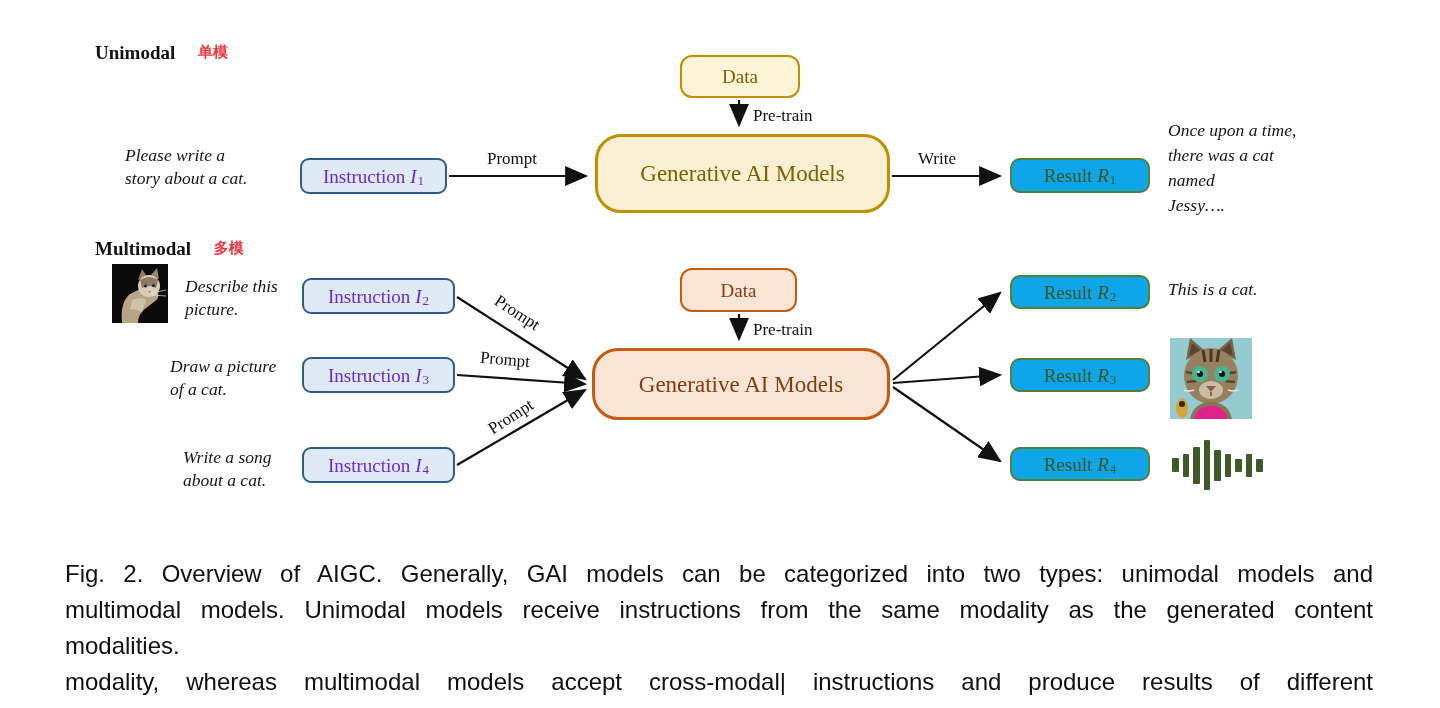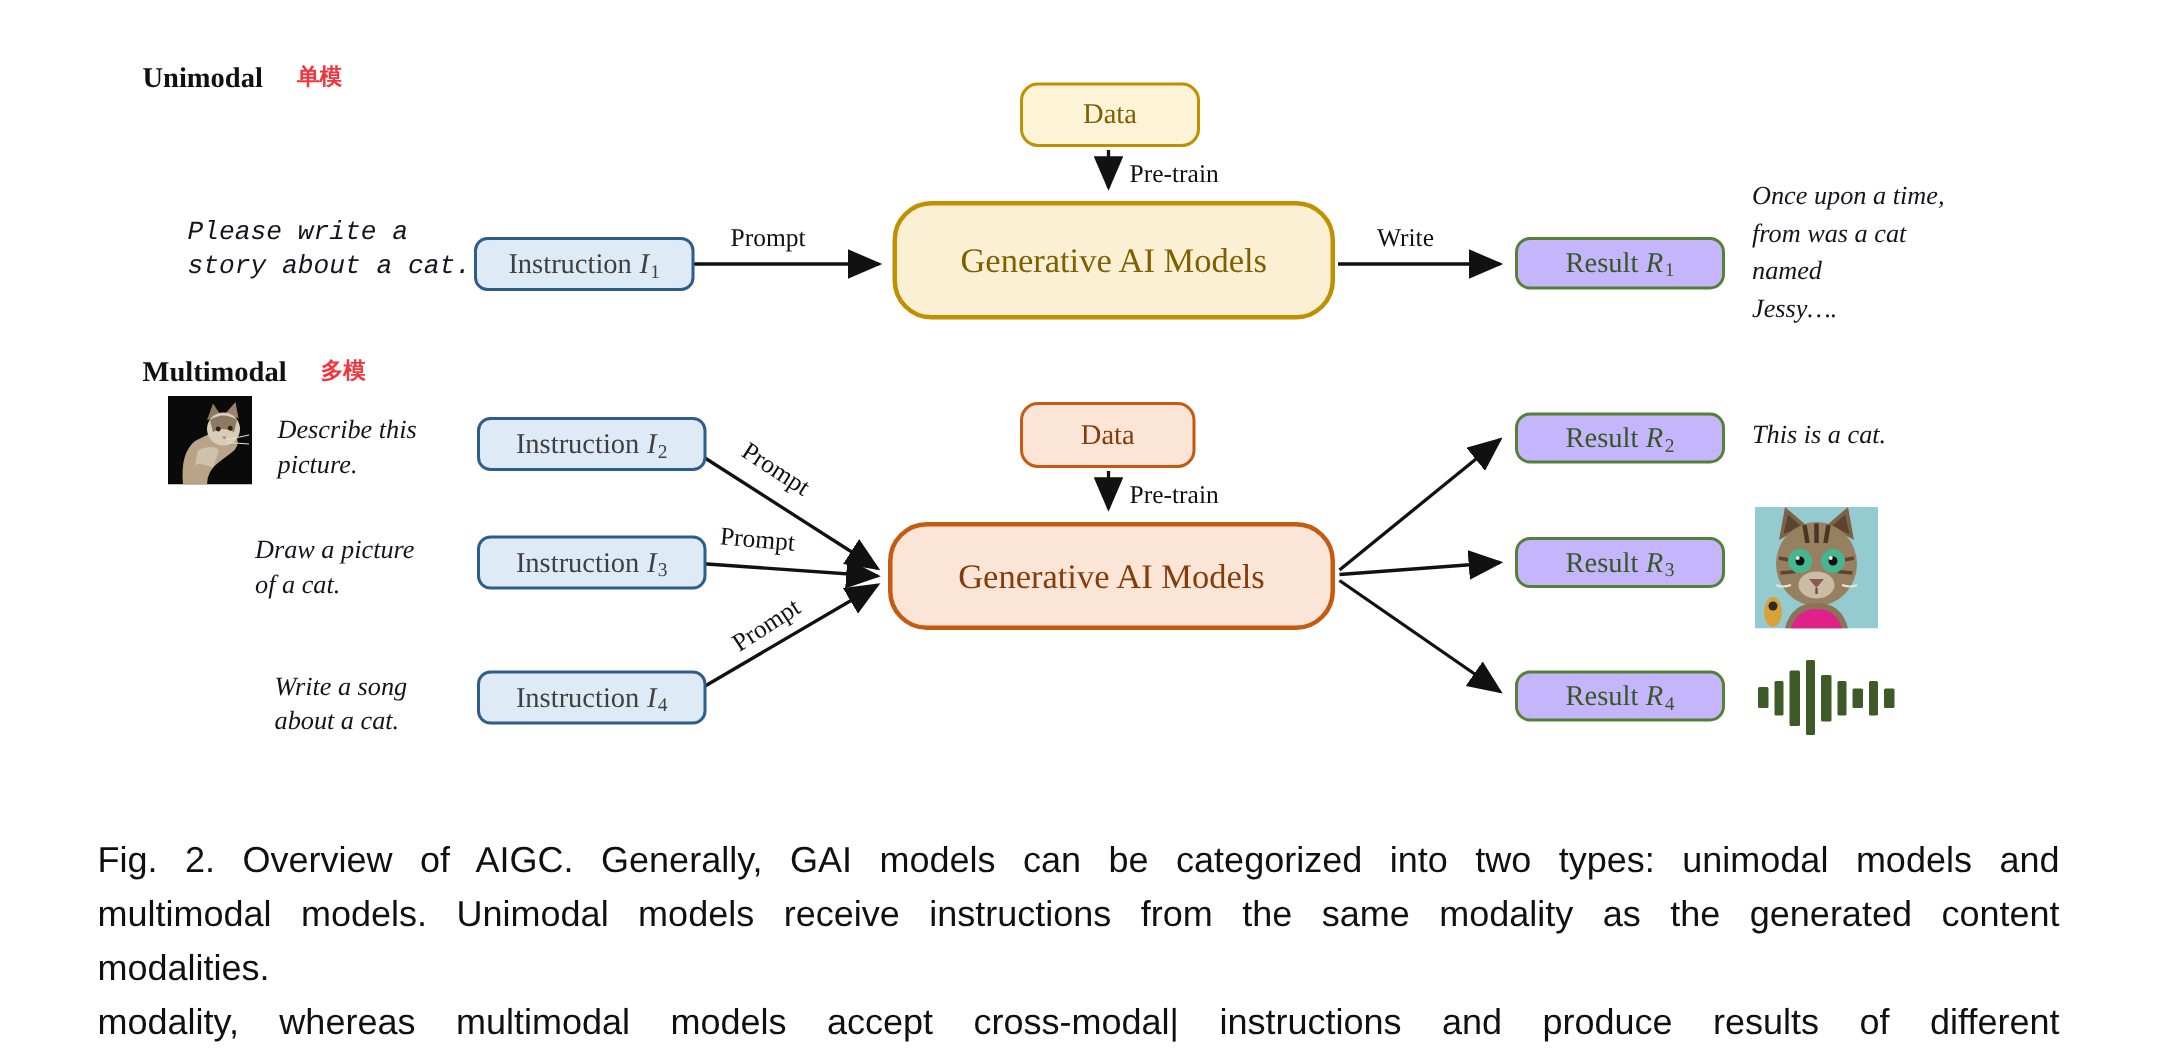--- a/index.html
+++ b/index.html
@@ -8,26 +8,26 @@
   svg.arrows{position:absolute;left:0;top:0;pointer-events:none;}
 
   .sec-title{position:absolute;font-weight:bold;font-size:19px;color:#111;}
   .sec-title .zh{font-weight:bold;font-size:15px;color:#f4333c;margin-left:18px;
                  font-family:"Liberation Sans","DejaVu Sans",sans-serif;vertical-align:2px;}
 
   .box{position:absolute;display:flex;align-items:center;justify-content:center;
        box-sizing:border-box;font-size:19px;line-height:1;}
   .box i{font-style:italic;margin-left:5px;}
   .box sub{font-size:13px;line-height:1;transform:translateY(4px);margin-left:1px;}
-  .blue{background:#deebf7;border:2.5px solid #2e5c8c;border-radius:9px;color:#404040;margin-left:16px;}
+  .blue{background:#deebf7;border:2.5px solid #2e5c8c;border-radius:9px;color:#6d28d9;}
   .ydata{background:#fdf3d7;border:2.5px solid #bf9000;border-radius:12px;color:#7f6000;}
   .ygai{background:#fcf0d4;border:3.5px solid #bf9000;border-radius:26px;color:#7f6000;font-size:23px;}
   .odata{background:#fbe5d6;border:2.5px solid #c55a11;border-radius:12px;color:#843c0c;}
   .ogai{background:#fbe5d6;border:3.5px solid #c55a11;border-radius:26px;color:#843c0c;font-size:23px;}
-  .green{background:#c4b5fd;border:2.5px solid #538135;border-radius:10px;color:#375623;}
+  .green{background:#0ea5e9;border:2.5px solid #538135;border-radius:10px;color:#375623;}
 
   .lbl{position:absolute;font-size:17px;color:#111;white-space:nowrap;}
   .ital{position:absolute;font-style:italic;font-size:17.5px;line-height:23px;color:#14141e;white-space:nowrap;}
   .ital.out{line-height:25px;}
 
   .caption{position:absolute;left:65px;top:556px;width:1308px;
            font-family:"Liberation Sans","DejaVu Sans",sans-serif;
            font-size:24px;line-height:36px;color:#101010;}
   .cap-line{height:36px;}
   .cap-line.j{text-align:justify;text-align-last:justify;}
@@ -62,21 +62,21 @@
     <line x1="893" y1="380" x2="1000" y2="293" stroke="#111" stroke-width="2.2" marker-end="url(#ah)"></line>
     <line x1="893" y1="383" x2="1000" y2="375" stroke="#111" stroke-width="2.2" marker-end="url(#ah)"></line>
     <line x1="893" y1="387" x2="1000" y2="461" stroke="#111" stroke-width="2.2" marker-end="url(#ah)"></line>
   </svg>
 
   <div class="sec-title" style="left:95px;top:42px;">
     <span>Unimodal</span>
     <span class="zh">单模</span>
   </div>
 
-  <div class="ital" style="left:125px;top:144px;font-family:Liberation Mono, monospace;">
+  <div class="ital" style="left:125px;top:144px;">
     <div>Please write a</div>
     <div>story about a cat.</div>
   </div>
 
   <div class="box blue" style="left:300px;top:158px;width:147px;height:36px;">
     <span>Instruction</span>
       <i>I</i>
       <sub>1</sub>
   </div>
 
@@ -91,21 +91,21 @@
   <div class="lbl" style="left:918px;top:149px;">Write</div>
 
   <div class="box green" style="left:1010px;top:158px;width:140px;height:35px;">
     <span>Result</span>
       <i>R</i>
       <sub>1</sub>
   </div>
 
   <div class="ital out" style="left:1168px;top:118px;">
     <div>Once upon a time,</div>
-    <div>from was a cat</div>
+    <div>there was a cat</div>
     <div>named</div>
     <div>Jessy….</div>
   </div>
 
   <div class="sec-title" style="left:95px;top:238px;">
     <span>Multimodal</span>
     <span class="zh">多模</span>
   </div>
 
   <svg class="photo" style="left:112px;top:264px;" width="56" height="59" viewBox="0 0 56 59">

